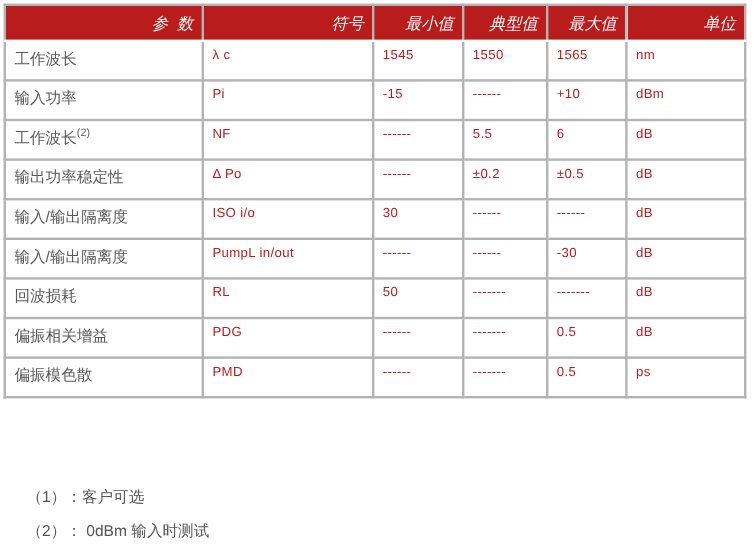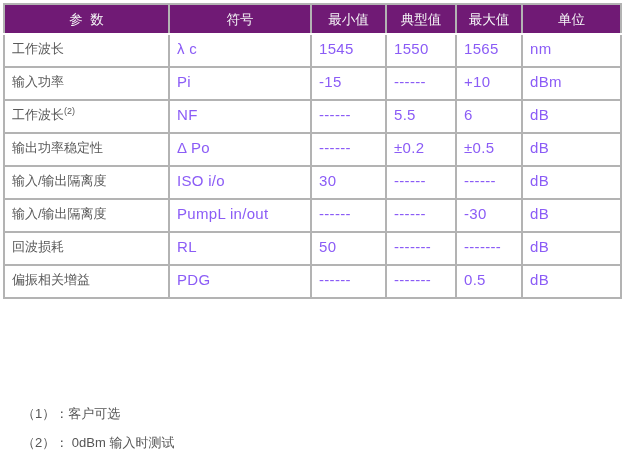--- a/index.html
+++ b/index.html
@@ -19,40 +19,41 @@
     border-collapse: collapse;
     table-layout: fixed;
   }
   .spec-table th, .spec-table td {
     border: 2px solid #b3b3b3;
     vertical-align: top;
     box-sizing: border-box;
     overflow: hidden;
   }
   .spec-table thead th {
-    background: #701a75;
+    background: #b91c1c;
     color: #f5f6f7;
     font-weight: normal;
     font-size: 13.5px;
-    text-align: center;
+    text-align: right;
     height: 30px;
     padding: 6px 7px 0 7px;
     white-space: pre;
     border-bottom: 2px solid #ffffff;
+    font-style: italic;
   }
   .spec-table tbody td {
     height: 33px;
     padding: 5px 7px 0 7px;
     font-size: 13px;
     color: #595959;
     background: #ffffff;
   }
   .spec-table td.latin {
-    font-size: 15px;
-    color: #8b5cf6;
+    font-size: 11px;
+    color: #b91c1c;
     letter-spacing: 0.3px;
   }
   .spec-table td.param sup {
     font-size: 9px;
     color: #595959;
     letter-spacing: 0;
     vertical-align: super;
     line-height: 0;
   }
   .footnotes {
@@ -149,20 +150,28 @@
         <td class="latin">dB</td>
       </tr>
       <tr>
         <td class="param"><span>偏振相关增益</span><sup></sup></td>
         <td class="latin">PDG</td>
         <td class="latin">------</td>
         <td class="latin">-------</td>
         <td class="latin">0.5</td>
         <td class="latin">dB</td>
       </tr>
+      <tr>
+        <td class="param"><span>偏振模色散</span><sup></sup></td>
+        <td class="latin">PMD</td>
+        <td class="latin">------</td>
+        <td class="latin">-------</td>
+        <td class="latin">0.5</td>
+        <td class="latin">ps</td>
+      </tr>
     </tbody>
   </table>
 
   <div class="footnotes">
     <p>（1）：客户可选</p>
     <p>（2）： 0dBm 输入时测试</p>
   </div>
 </div>
 
 </body></html>

